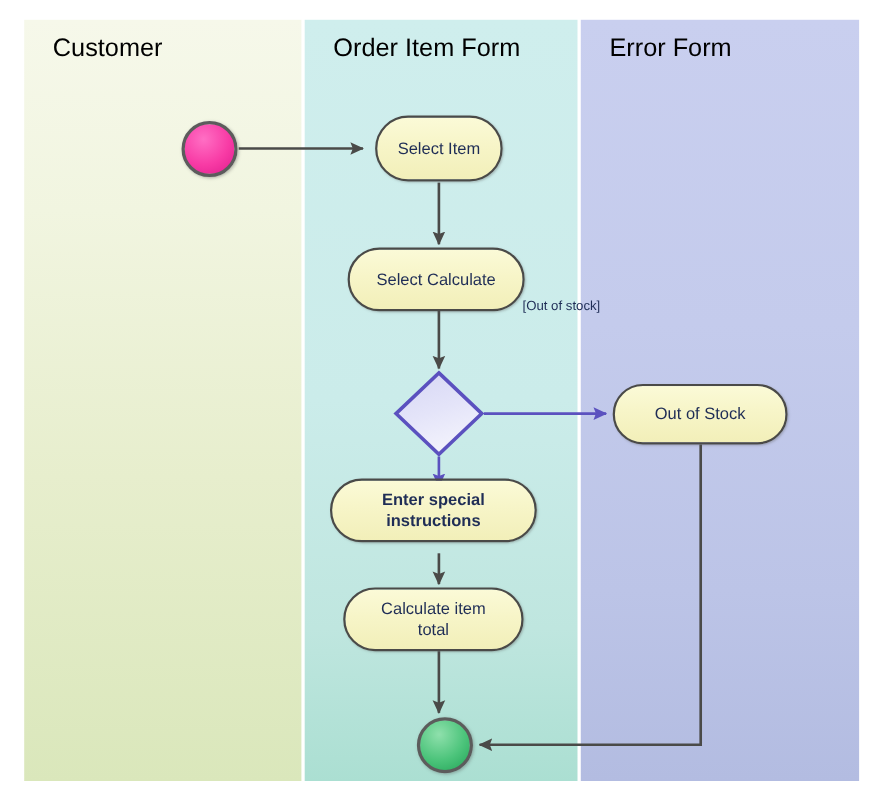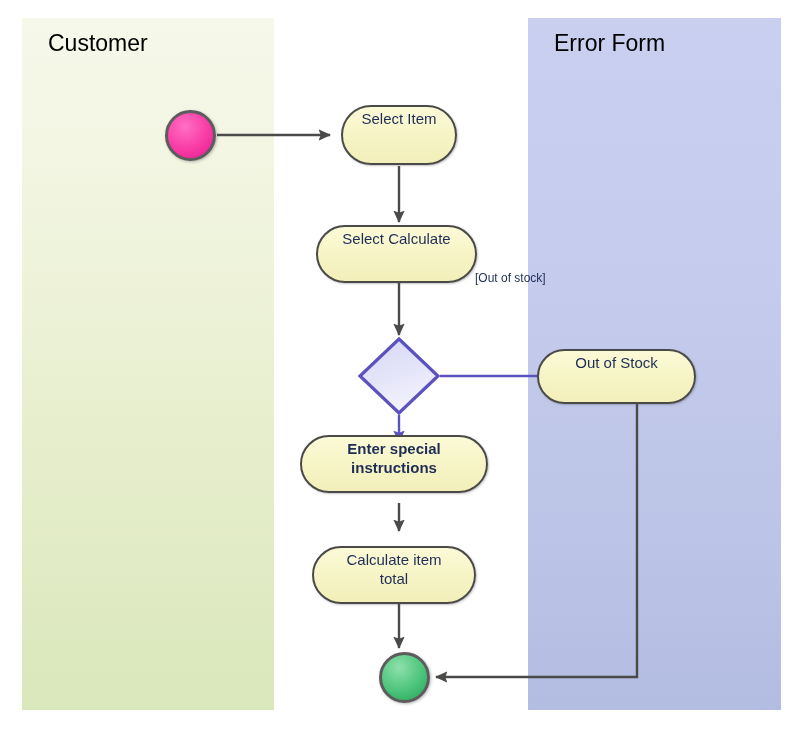--- a/index.html
+++ b/index.html
@@ -60,21 +60,21 @@
 
   
   .node {
     position: absolute;
     box-sizing: border-box;
     border: 2px solid #4a4a48;
     border-radius: 32px;
     background: linear-gradient(to bottom, #fbfad7 0%, #f7f5c8 45%, #f2efb9 100%);
     box-shadow: 1px 1px 2px rgba(90,90,90,0.35);
     display: flex;
-    align-items: flex-start;
+    align-items: center;
     justify-content: center;
     text-align: center;
     color: #1f2d56;
     font-size: 15px;
     line-height: 19px;
     padding: 2px 8px;
   }
 
   
   .terminal {
@@ -101,20 +101,23 @@
     white-space: nowrap;
   }
 </style>
 </head>
 <body>
 
 <div id="canvas">
 
   <div class="lane" id="lane-customer">
     <div class="lane-title">Customer</div>
+  </div>
+  <div class="lane" id="lane-order">
+    <div class="lane-title">Order Item Form</div>
   </div>
   <div class="lane" id="lane-error">
     <div class="lane-title">Error Form</div>
   </div>
 
   <svg id="edges" viewBox="0 0 803 736">
     <defs>
       <marker id="arrow-gray" viewBox="0 0 10 10" refX="9.2" refY="5" markerWidth="5.2" markerHeight="5.2" orient="auto-start-reverse">
         <path d="M 0 0.4 L 10 5 L 0 9.6 L 1.8 5 Z" fill="#4a4a48"></path>
       </marker>
@@ -152,32 +155,32 @@
   <div class="terminal" id="end-node" style="left:379px; top:652px; width:51px; height:51px;"></div>
 
   <div class="node" id="node-select-item" style="left:341px; top:105px; width:116px; height:60px;">
     <span>Select Item</span>
   </div>
 
   <div class="node" id="node-select-quantity" style="left:316px; top:225px; width:161px; height:58px;">
     <span>Select Calculate</span>
   </div>
 
-  <div class="node" id="node-out-of-stock" style="left:537px; top:349px; width:159px; height:55px;">
+  <div class="node" id="node-out-of-stock" style="left:557px; top:349px; width:159px; height:55px;">
     <span>Out of Stock</span>
   </div>
 
   <div class="node" id="node-enter-special" style="left:300px; top:435px; width:188px; height:58px;font-weight:bold;">
     <span>
       <span>Enter special</span><br>
       <span>instructions</span>
     </span>
   </div>
 
-  <div class="node" id="node-calculate-total" style="left:312px; top:546px; width:164px; height:58px;">
+  <div class="node" id="node-calculate-total" style="left:312px; top:534px; width:164px; height:58px;">
     <span>
       <span>Calculate item</span><br>
       <span>total</span>
     </span>
   </div>
 
   <div class="guard-label" style="left:475px; top:270px;">[Out of stock]</div>
 
 </div>
 

